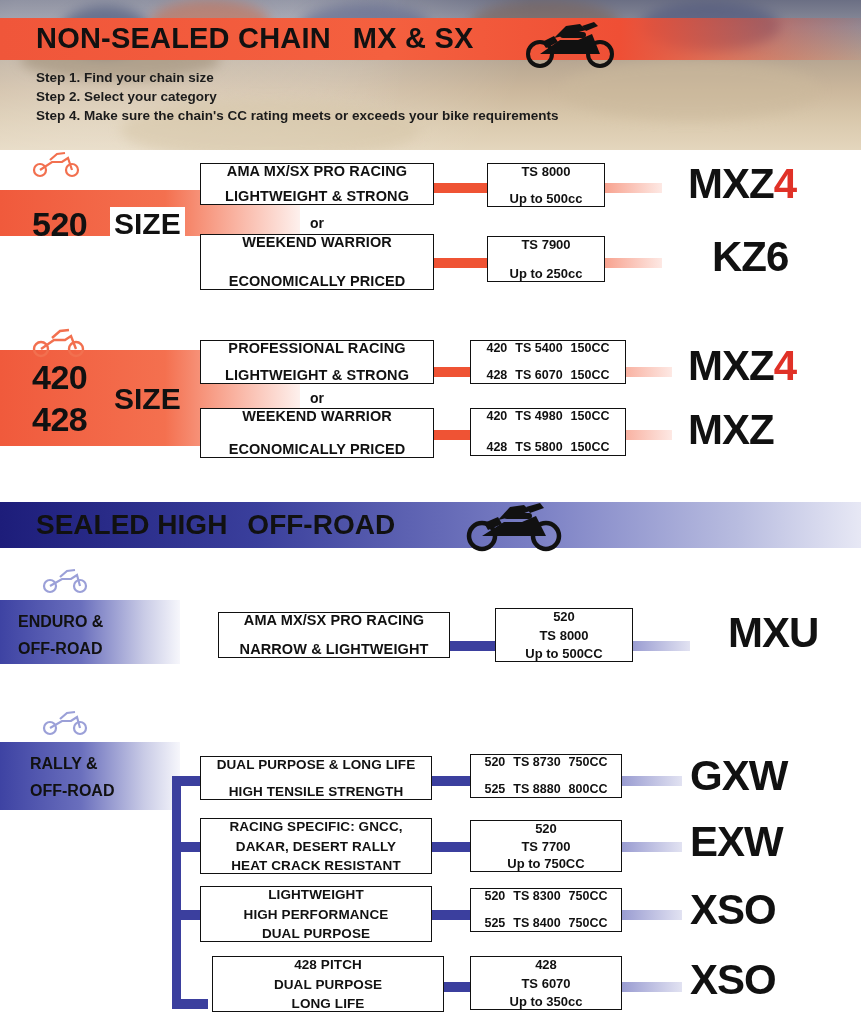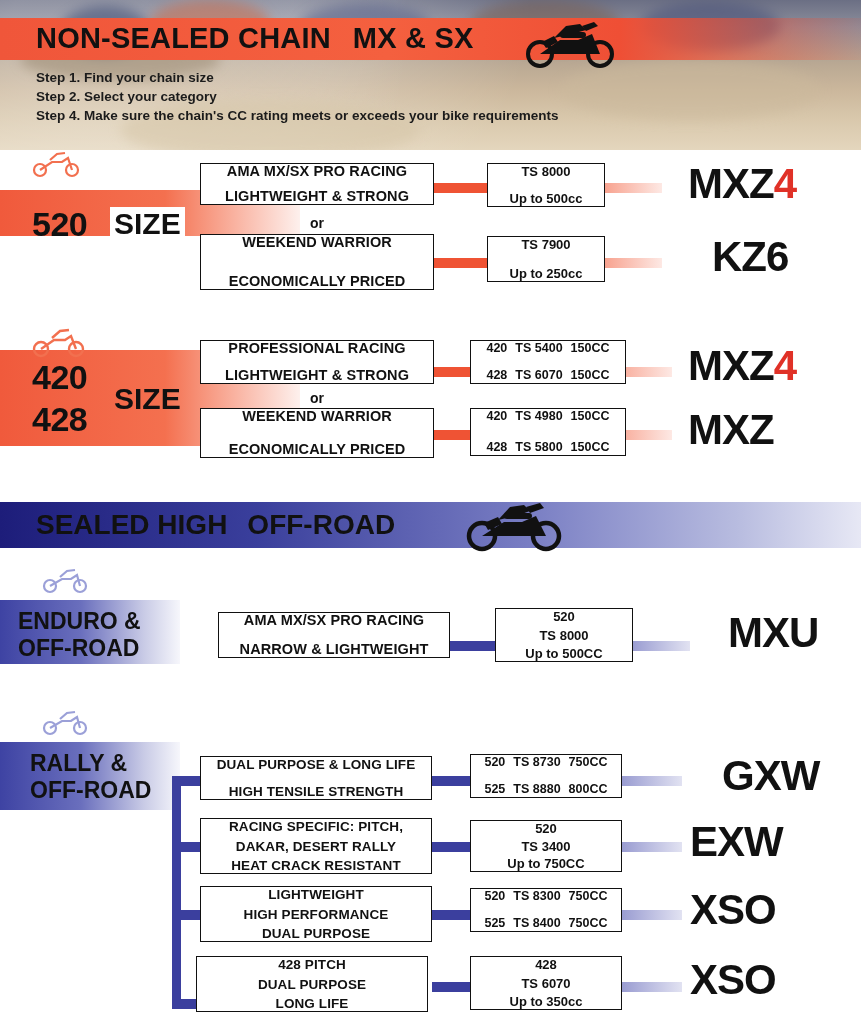--- a/index.html
+++ b/index.html
@@ -104,21 +104,21 @@
   }
   .sealed-title .sp{display:inline-block;width:20px;}
   .sealed-bike{position:absolute;left:462px;top:496px;width:104px;height:56px;}
 
   
   .tab-blue{
     position:absolute;left:0;
     background:linear-gradient(90deg,#3e43a3 0%,#6a6fbd 45%,#c9cbe6 80%,rgba(230,231,245,0.35) 100%);
   }
   .cat-label{
-    position:absolute;font-size:23px;font-weight:bold;color:#111;line-height:27px;
+    position:absolute;font-size:16px;font-weight:bold;color:#111;line-height:27px;
     white-space:nowrap;
   }
 
   
   .minibike{position:absolute;}
 </style>
 </head>
 <body>
 
 <div class="page">
@@ -332,33 +332,33 @@
         <span>520</span>
         <span>TS 8730</span>
         <span>750CC</span>
       </div>
     <div class="row">
         <span>525</span>
         <span>TS 8880</span>
         <span>800CC</span>
       </div>
   </div>
-  <div class="result" style="left:690px;top:752px;margin-left:32px;">GXW</div>
+  <div class="result" style="left:690px;top:752px;">GXW</div>
 
   <div class="bar blue" style="left:432px;top:842px;width:250px;"></div>
   <div class="bar blueflat" style="left:432px;top:842px;width:42px;"></div>
   <div class="bar blueflat" style="left:172px;top:842px;width:36px;"></div>
   <div class="box desc" style="left:200px;top:818px;width:232px;height:56px;font-size:13.5px;">
-    <span class="ln">RACING SPECIFIC: PITCH,</span>
+    <span class="ln">RACING SPECIFIC: GNCC,</span>
     <span class="ln">DAKAR, DESERT RALLY</span>
     <span class="ln">HEAT CRACK RESISTANT</span>
   </div>
   <div class="box spec" style="left:470px;top:820px;width:152px;height:52px;">
     <span class="ln">520</span>
-    <span class="ln">TS 3400</span>
+    <span class="ln">TS 7700</span>
     <span class="ln">Up to 750CC</span>
   </div>
   <div class="result" style="left:690px;top:818px;">EXW</div>
 
   <div class="bar blue" style="left:432px;top:910px;width:250px;"></div>
   <div class="bar blueflat" style="left:432px;top:910px;width:42px;"></div>
   <div class="bar blueflat" style="left:172px;top:910px;width:36px;"></div>
   <div class="box desc" style="left:200px;top:886px;width:232px;height:56px;font-size:13.5px;">
     <span class="ln">LIGHTWEIGHT</span>
     <span class="ln">HIGH PERFORMANCE</span>
@@ -374,21 +374,21 @@
         <span>525</span>
         <span>TS 8400</span>
         <span>750CC</span>
       </div>
   </div>
   <div class="result" style="left:690px;top:886px;">XSO</div>
 
   <div class="bar blue" style="left:432px;top:982px;width:250px;"></div>
   <div class="bar blueflat" style="left:432px;top:982px;width:42px;"></div>
   <div class="bar blueflat" style="left:172px;top:999px;width:36px;"></div>
-  <div class="box desc" style="left:196px;top:956px;width:232px;height:56px;font-size:13.5px;">
+  <div class="box desc" style="left:212px;top:956px;width:232px;height:56px;font-size:13.5px;">
     <span class="ln">428 PITCH</span>
     <span class="ln">DUAL PURPOSE</span>
     <span class="ln">LONG LIFE</span>
   </div>
   <div class="box spec" style="left:470px;top:956px;width:152px;height:54px;">
     <span class="ln">428</span>
     <span class="ln">TS 6070</span>
     <span class="ln">Up to 350cc</span>
   </div>
   <div class="result" style="left:690px;top:956px;">XSO</div>

